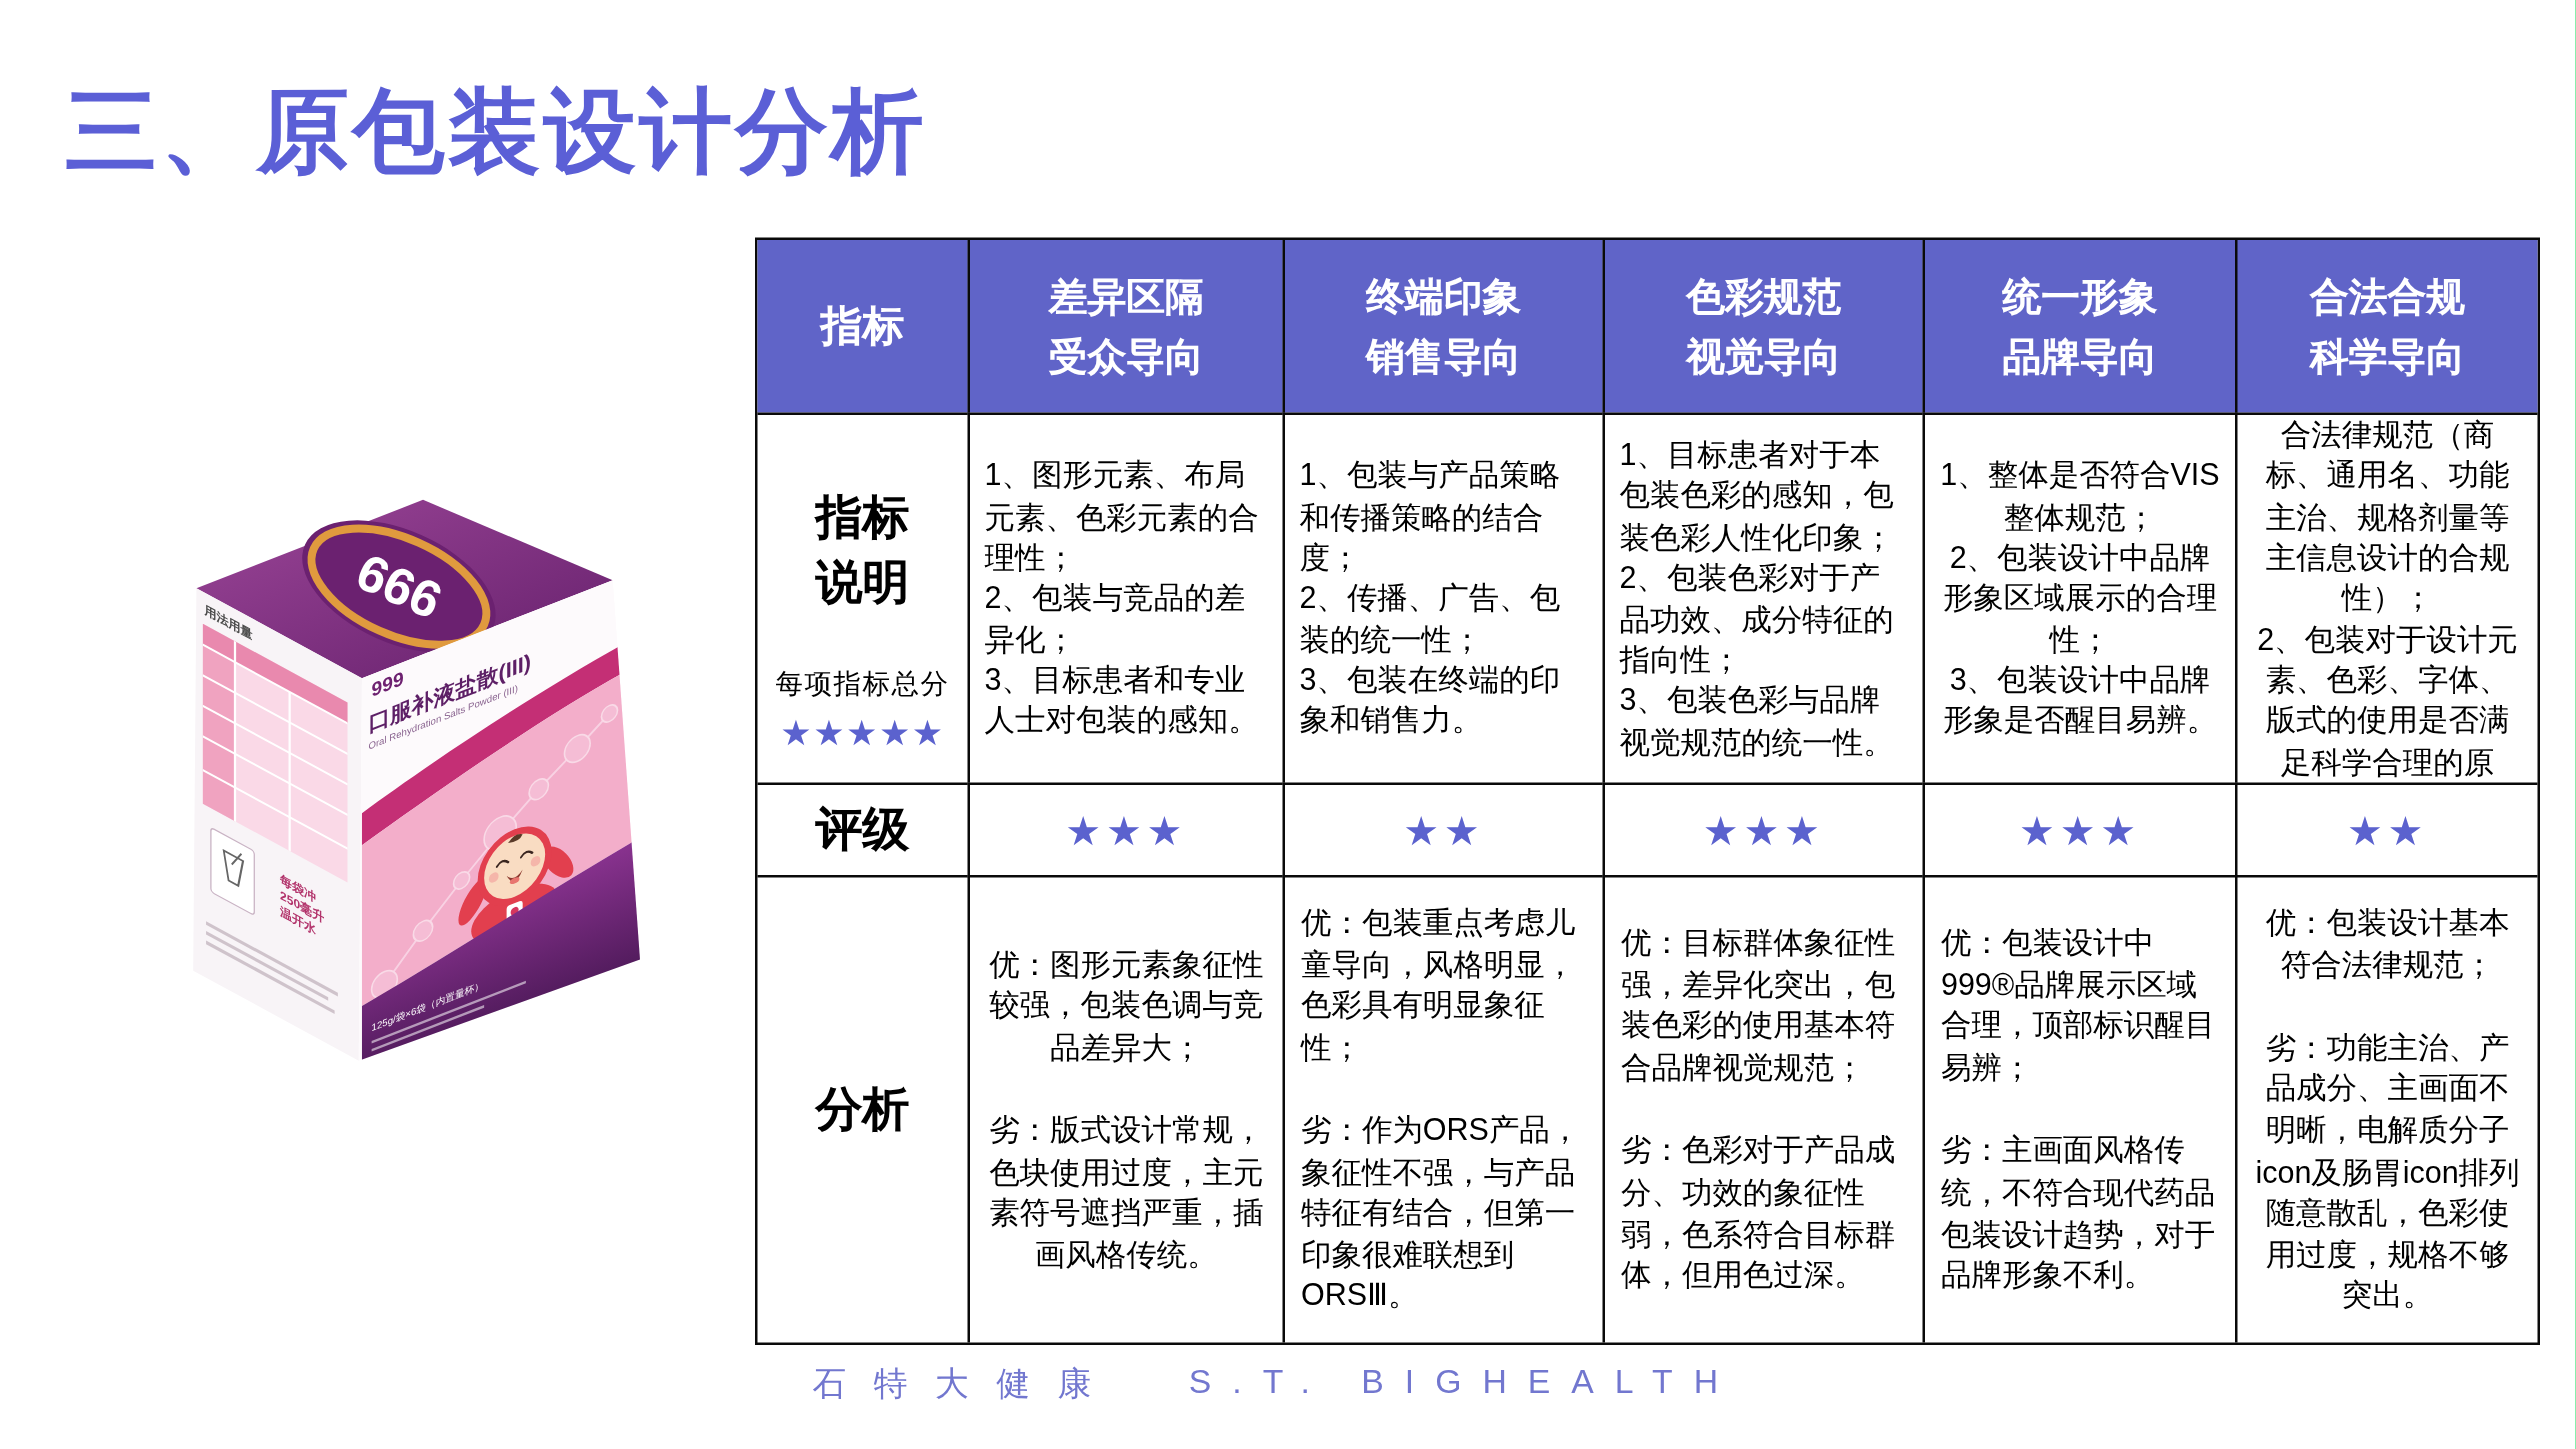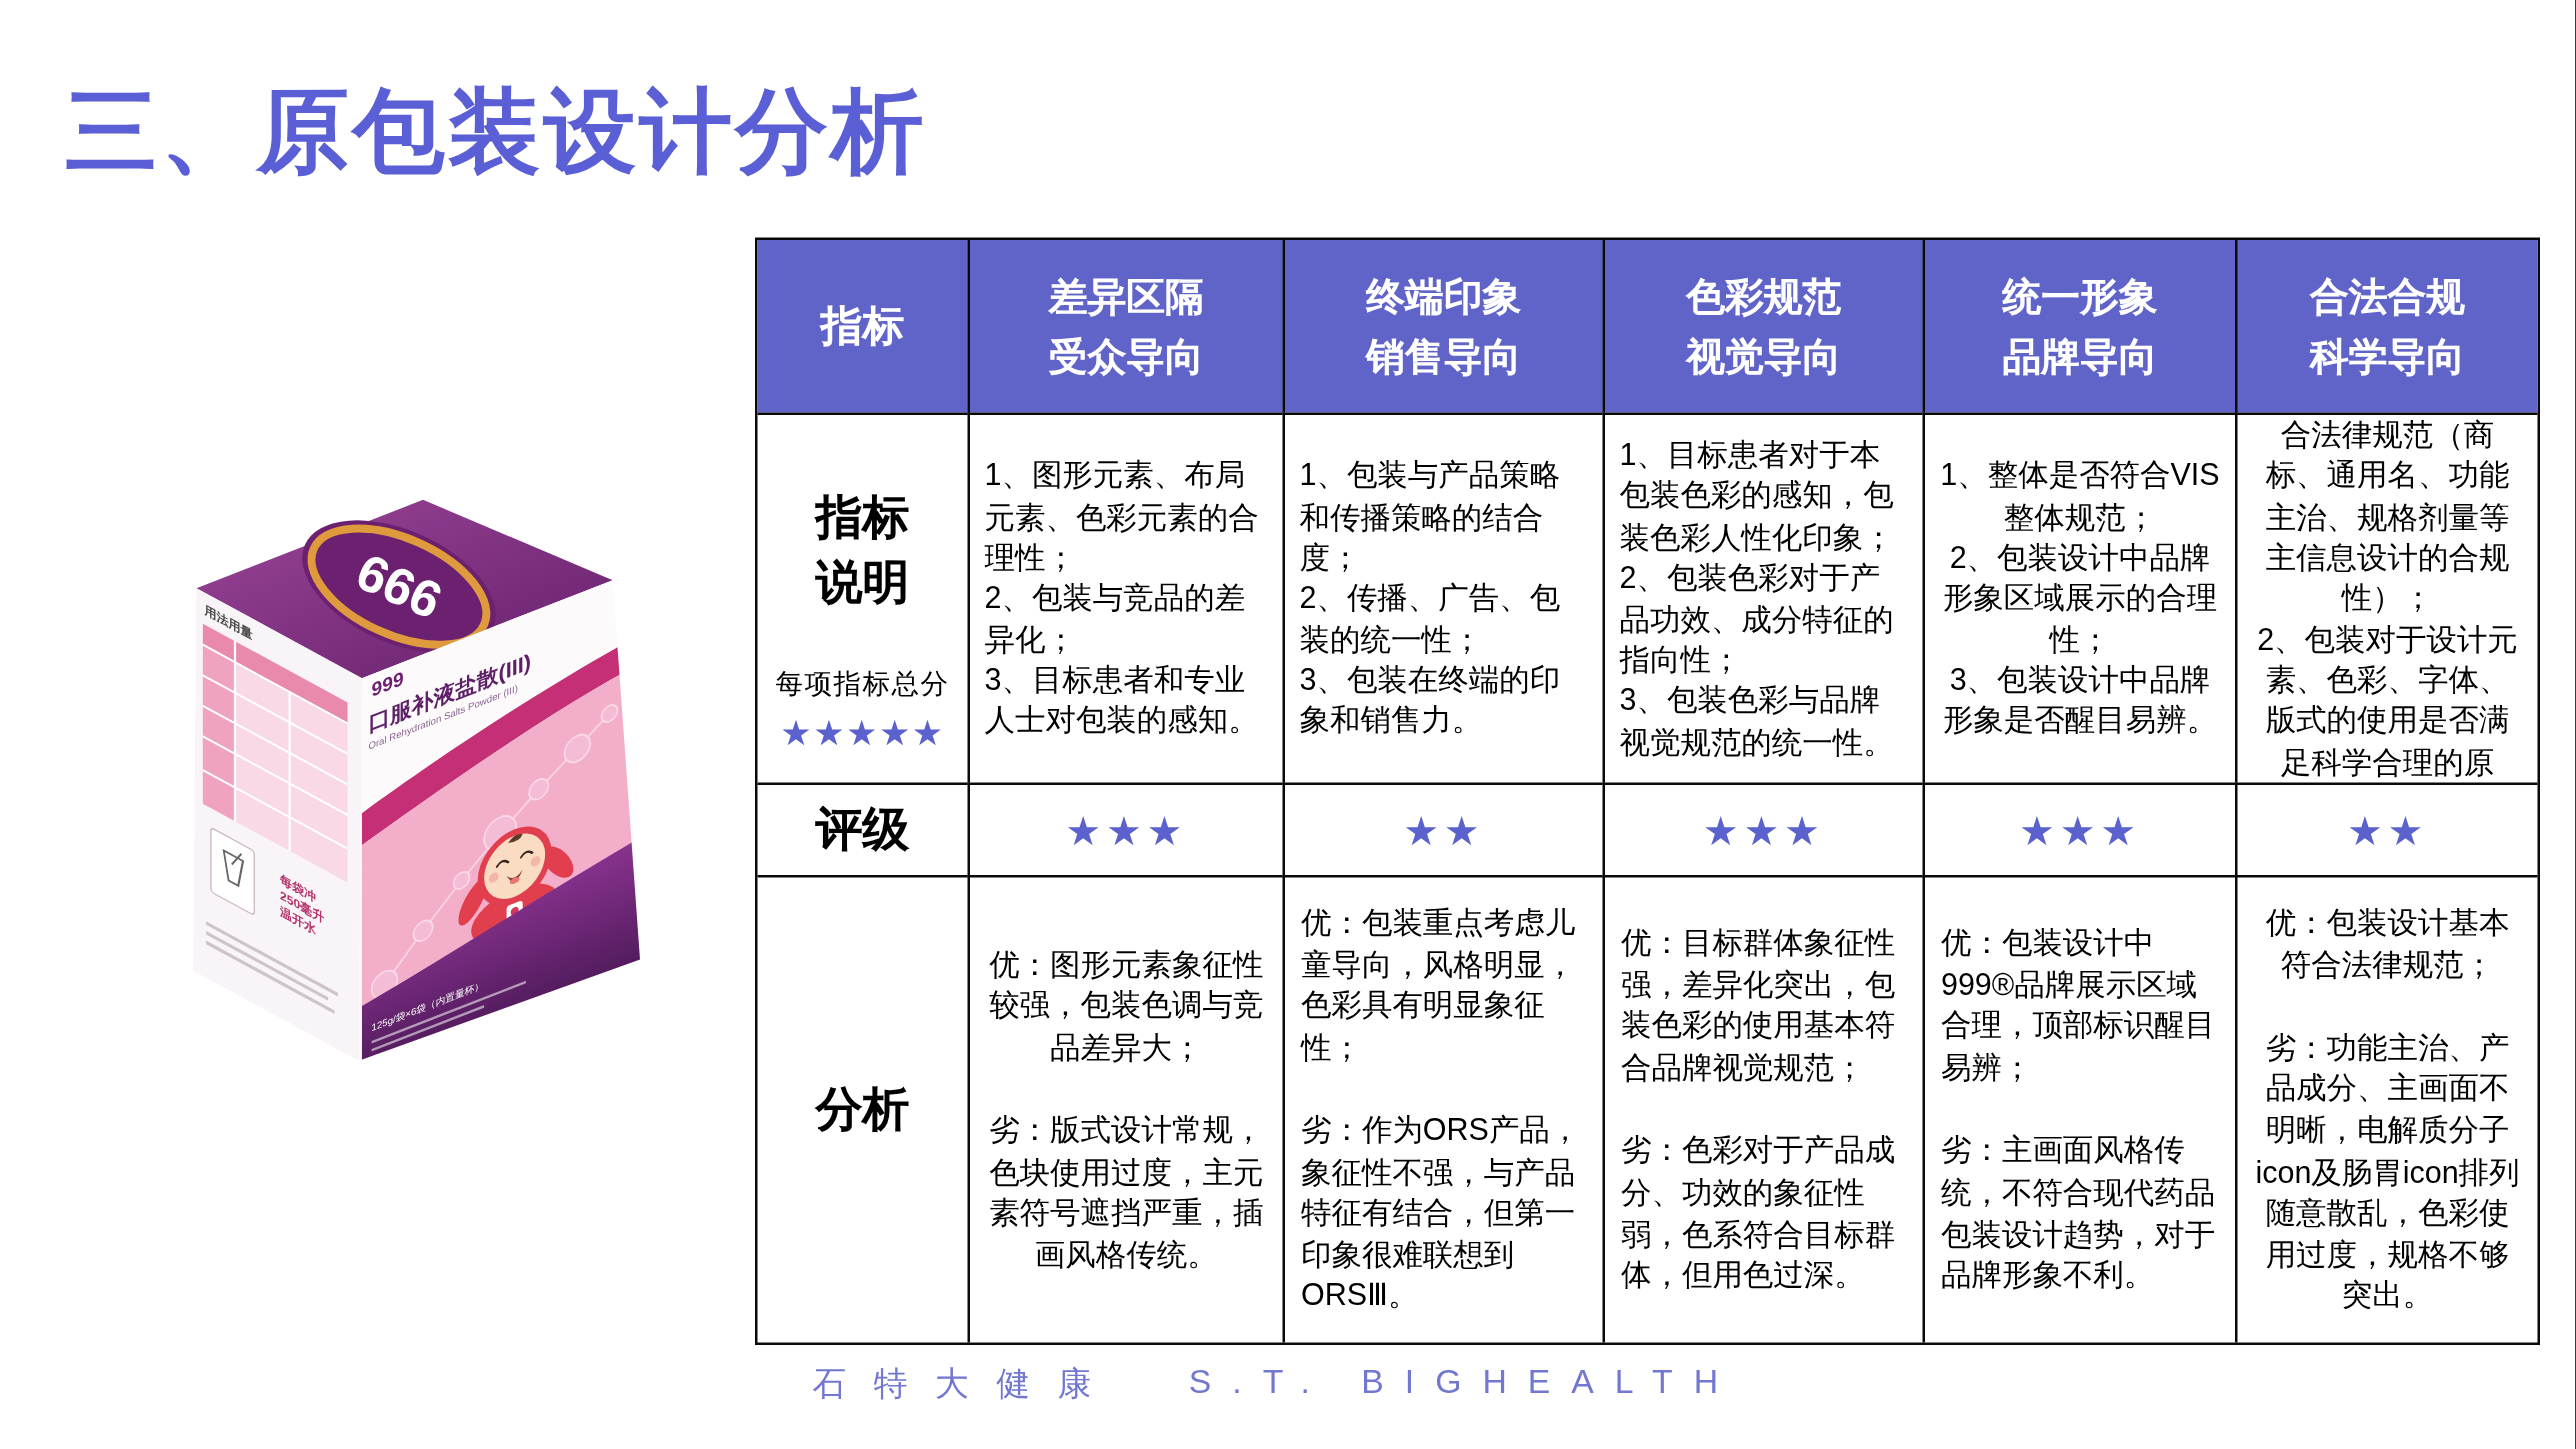--- a/index.html
+++ b/index.html
@@ -1,18 +1,18 @@
 <!DOCTYPE html>
 <html style="font-size:10.3px"><head>
 <meta charset="utf-8">
 <style>
   * { box-sizing: border-box; margin: 0; padding: 0; }
   html,body { background:#ffffff; }
   body { width:2576px; height:1449px; font-family:"Liberation Sans", sans-serif; }
-  .stage { width:2576px; height:1449px; overflow:hidden; position:relative; background:#4c1d95; }
+  .stage { width:2576px; height:1449px; overflow:hidden; position:relative; background:#86efac; }
   .slide { width:1030px; height:580px; position:relative; transform:scale(2.5); transform-origin:0 0; background:#fff; }
 
   .page-title {
     position:absolute; left:26px; top:33px;
     font-size:37px; font-weight:900; letter-spacing:1.3px;
     color:#5b5fd6; line-height:1.1;
   }
 
   .product-wrap { position:absolute; left:39px; top:180px; width:236px; height:270px; }
 

